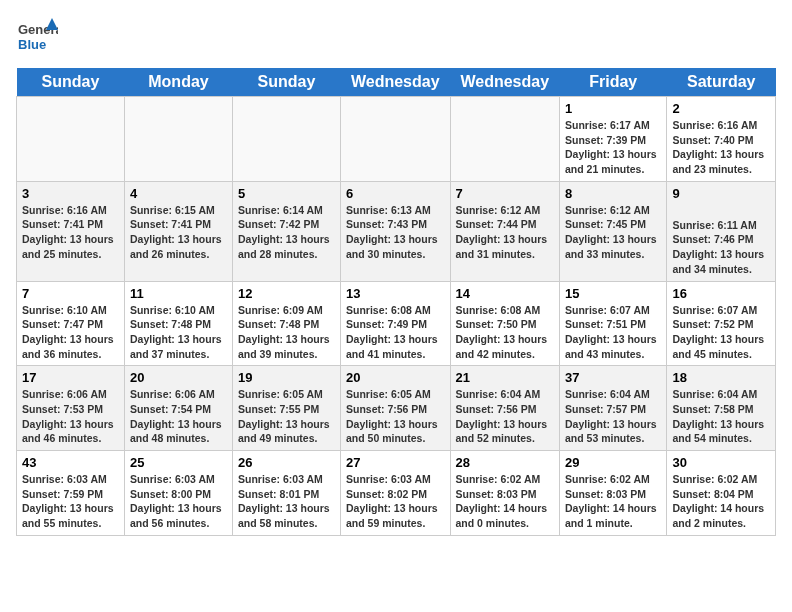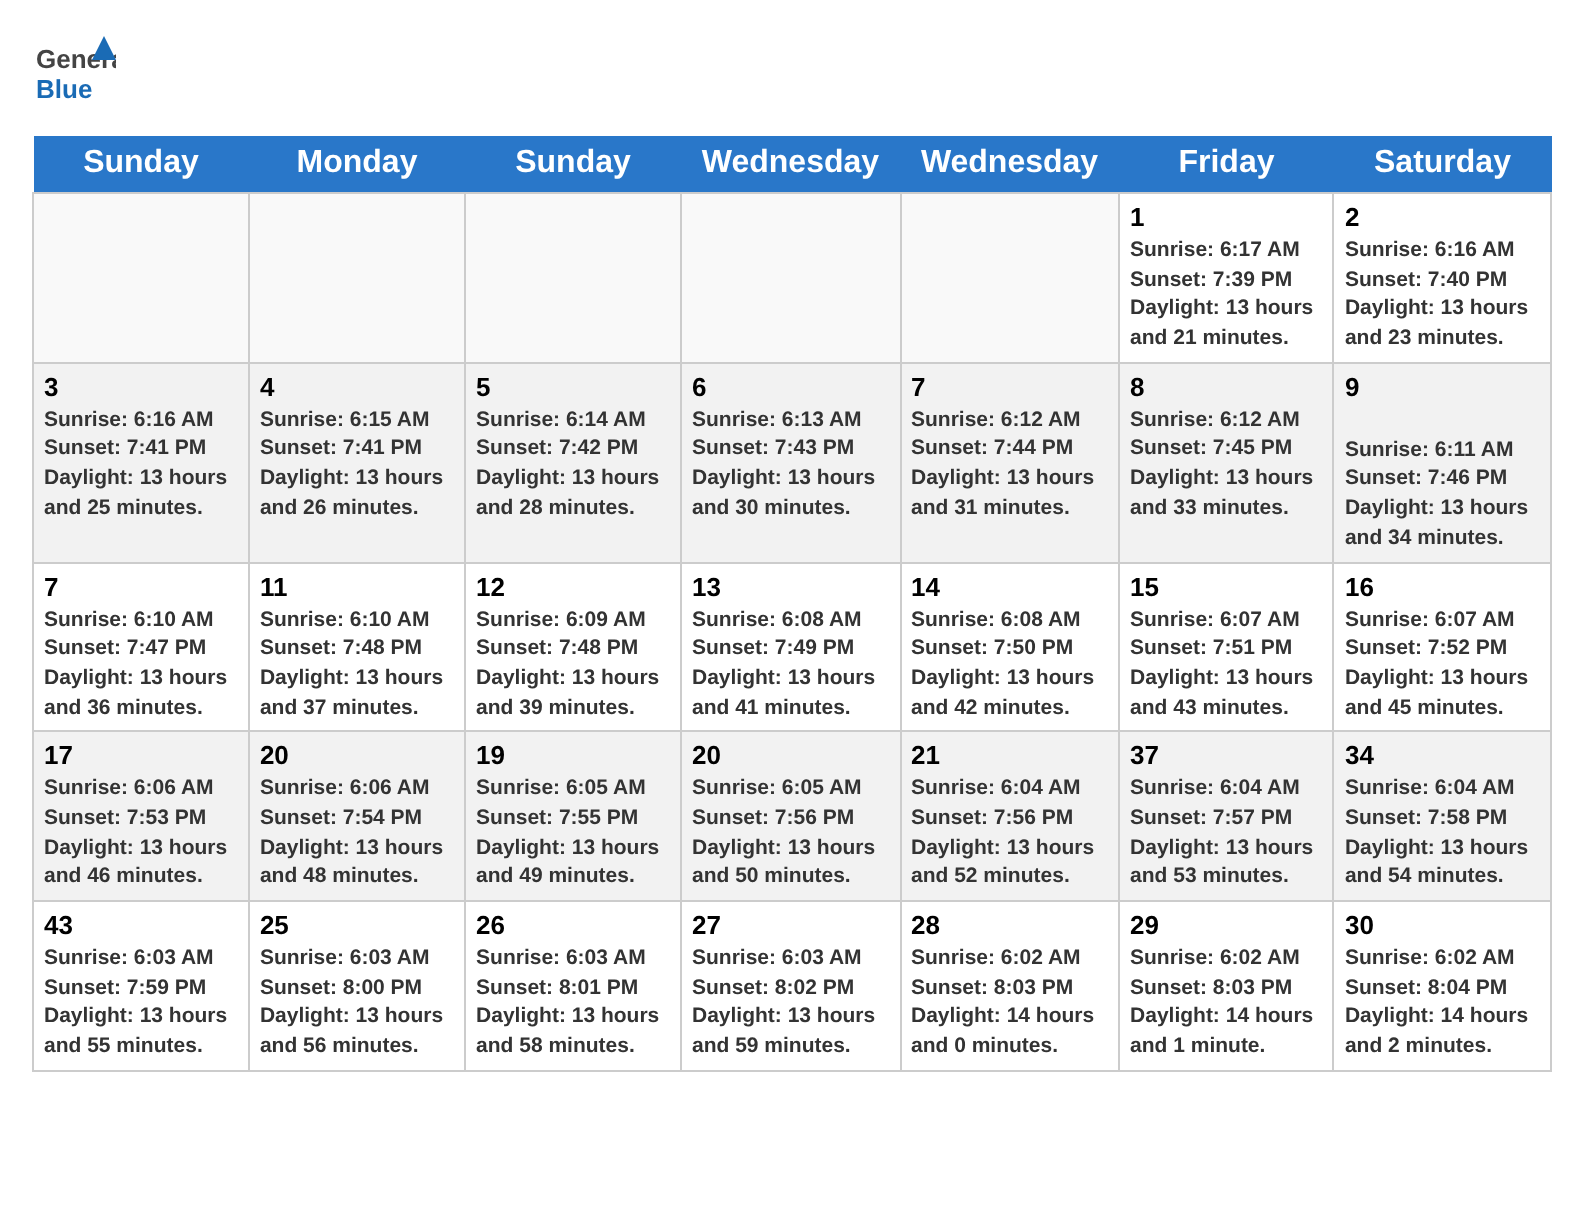--- a/index.html
+++ b/index.html
@@ -265,21 +265,21 @@
 and 52 minutes.</div>
         </td>
         <td>
           <div class="day-num">37</div>
           <div class="day-info" style="white-space: pre-line;">Sunrise: 6:04 AM
 Sunset: 7:57 PM
 Daylight: 13 hours
 and 53 minutes.</div>
         </td>
         <td>
-          <div class="day-num">34</div>
+          <div class="day-num">18</div>
           <div class="day-info" style="white-space: pre-line;">Sunrise: 6:04 AM
 Sunset: 7:58 PM
 Daylight: 13 hours
 and 54 minutes.</div>
         </td>
       </tr>
       <tr>
         <td>
           <div class="day-num">43</div>
           <div class="day-info" style="white-space: pre-line;">Sunrise: 6:03 AM

